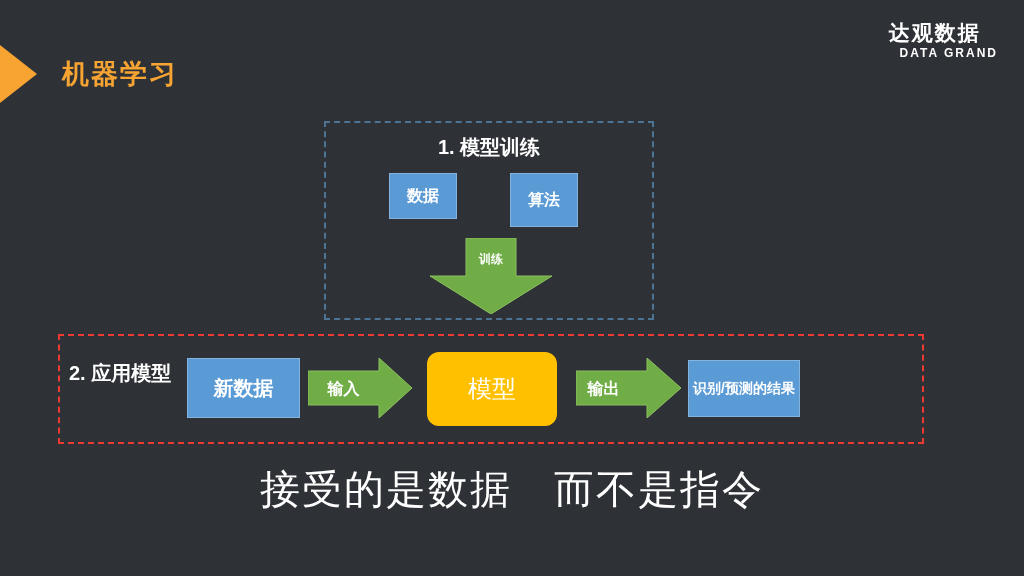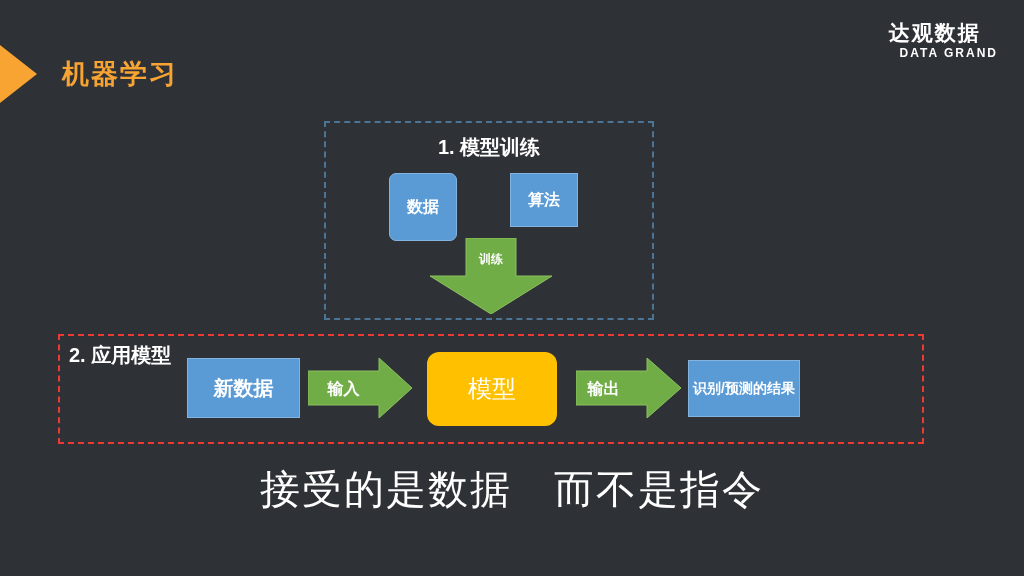--- a/index.html
+++ b/index.html
@@ -41,31 +41,31 @@
     position: absolute; left: 58px; top: 334px;
     width: 866px; height: 110px;
     border: 2px dashed #EE3A33;
     box-sizing: border-box;
   }
   .frame-label {
     position: absolute; color: #ffffff; font-size: 20px; font-weight: bold;
     white-space: nowrap;
   }
   .train-frame .frame-label { left: 0; right: 0; top: 11px; text-align: center; }
-  .apply-frame .frame-label { left: 9px; top: 6px; }
+  .apply-frame .frame-label { left: 9px; top: 24px; }
 
   
   .box-blue {
     position: absolute;
     background: #5B9BD5; border: 1px solid #84B3DF;
     color: #ffffff; font-weight: bold;
     display: flex; align-items: center; justify-content: center;
     text-align: center; box-sizing: border-box;
   }
-  .box-data   { left: 389px; top: 173px; width: 68px;  height: 68px; font-size: 16px; border-radius: 7px; }
+  .box-data   { left: 389px; top: 173px; width: 68px;  height: 46px; font-size: 16px; }
   .box-algo   { left: 510px; top: 173px; width: 68px;  height: 54px; font-size: 16px; }
   .box-newdata{ left: 187px; top: 358px; width: 113px; height: 60px; font-size: 20px; }
   .box-result { left: 688px; top: 360px; width: 112px; height: 57px; font-size: 14px;
                 line-height: 1.35; padding: 16px 4px; }
   .box-model {
     position: absolute; left: 427px; top: 352px; width: 130px; height: 74px;
     background: #FFC000; border-radius: 12px;
     color: #ffffff; font-size: 24px; font-weight: normal;
     display: flex; align-items: center; justify-content: center;
   }

